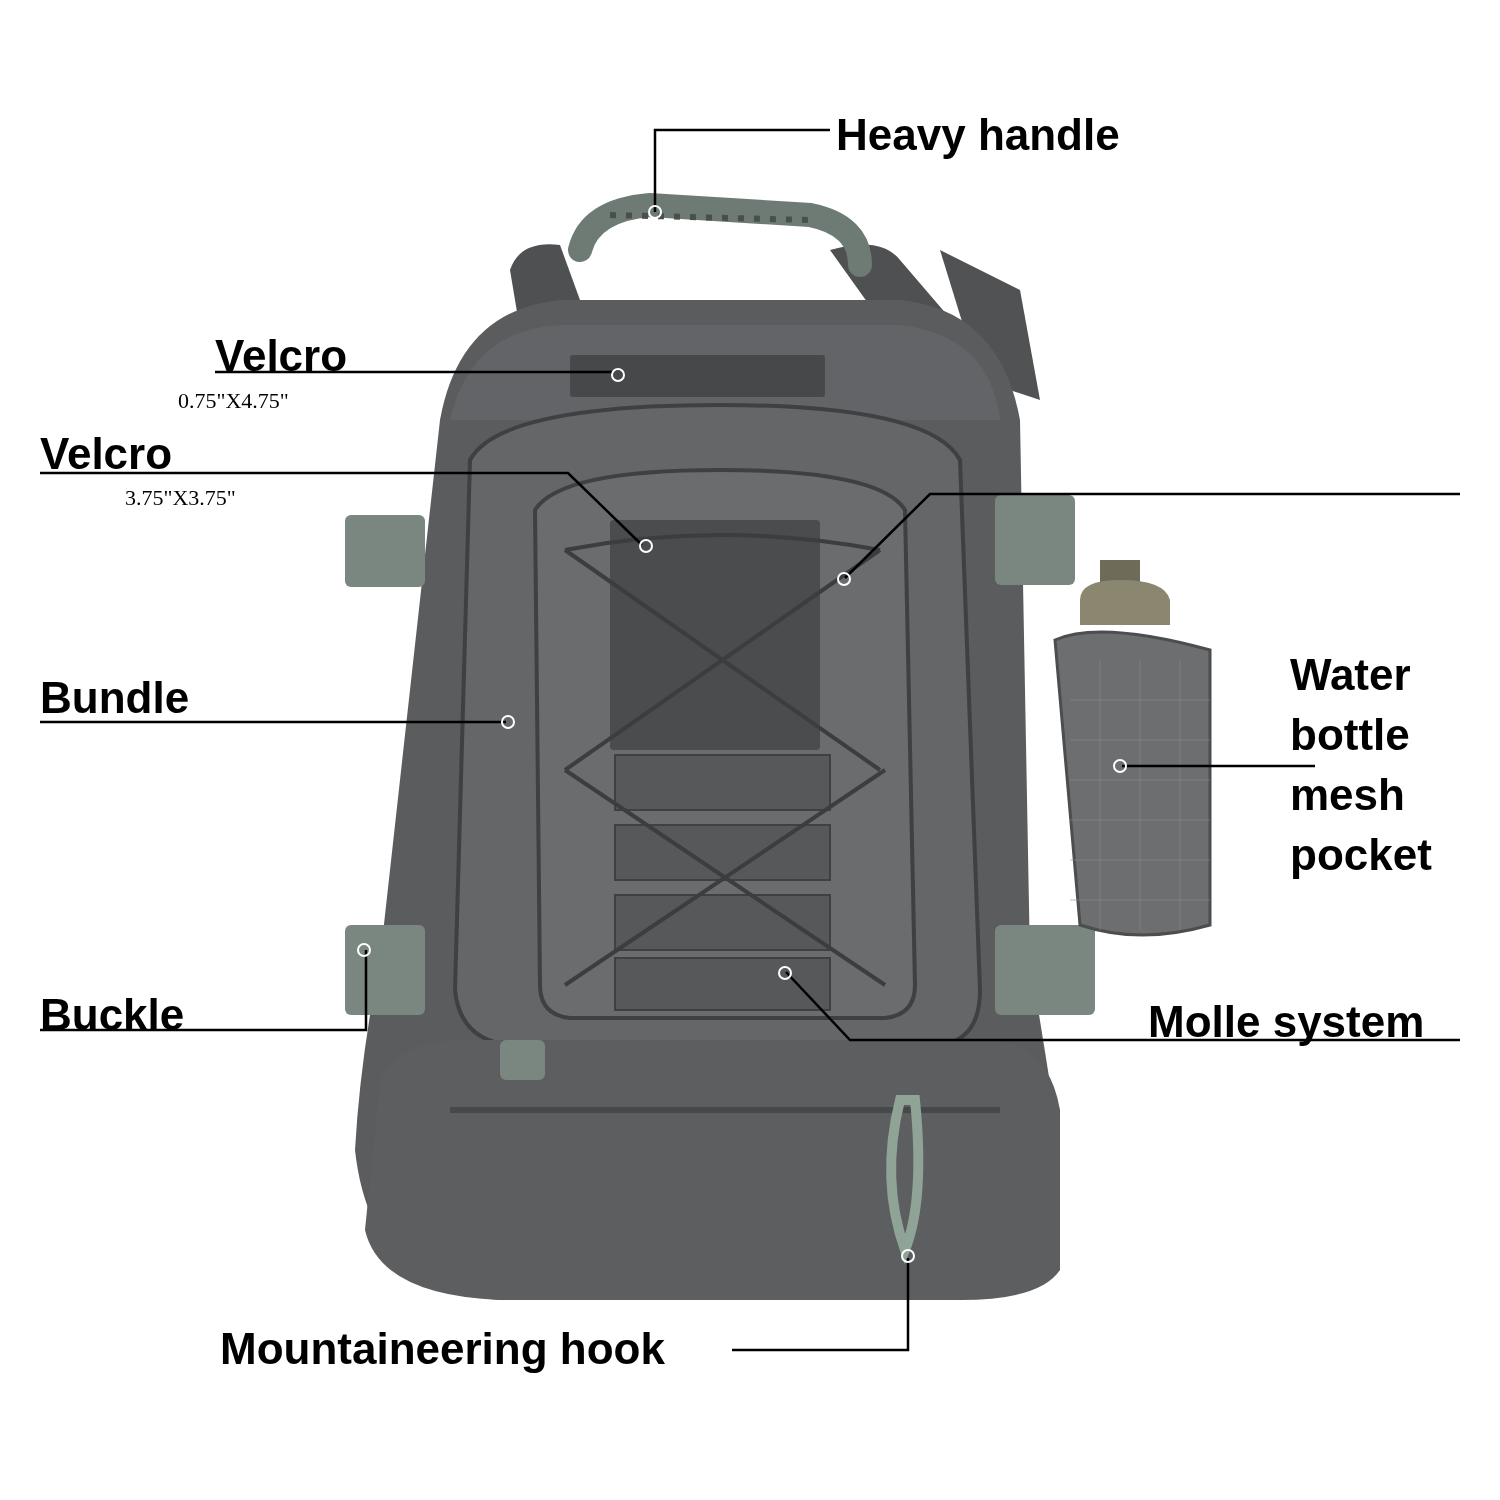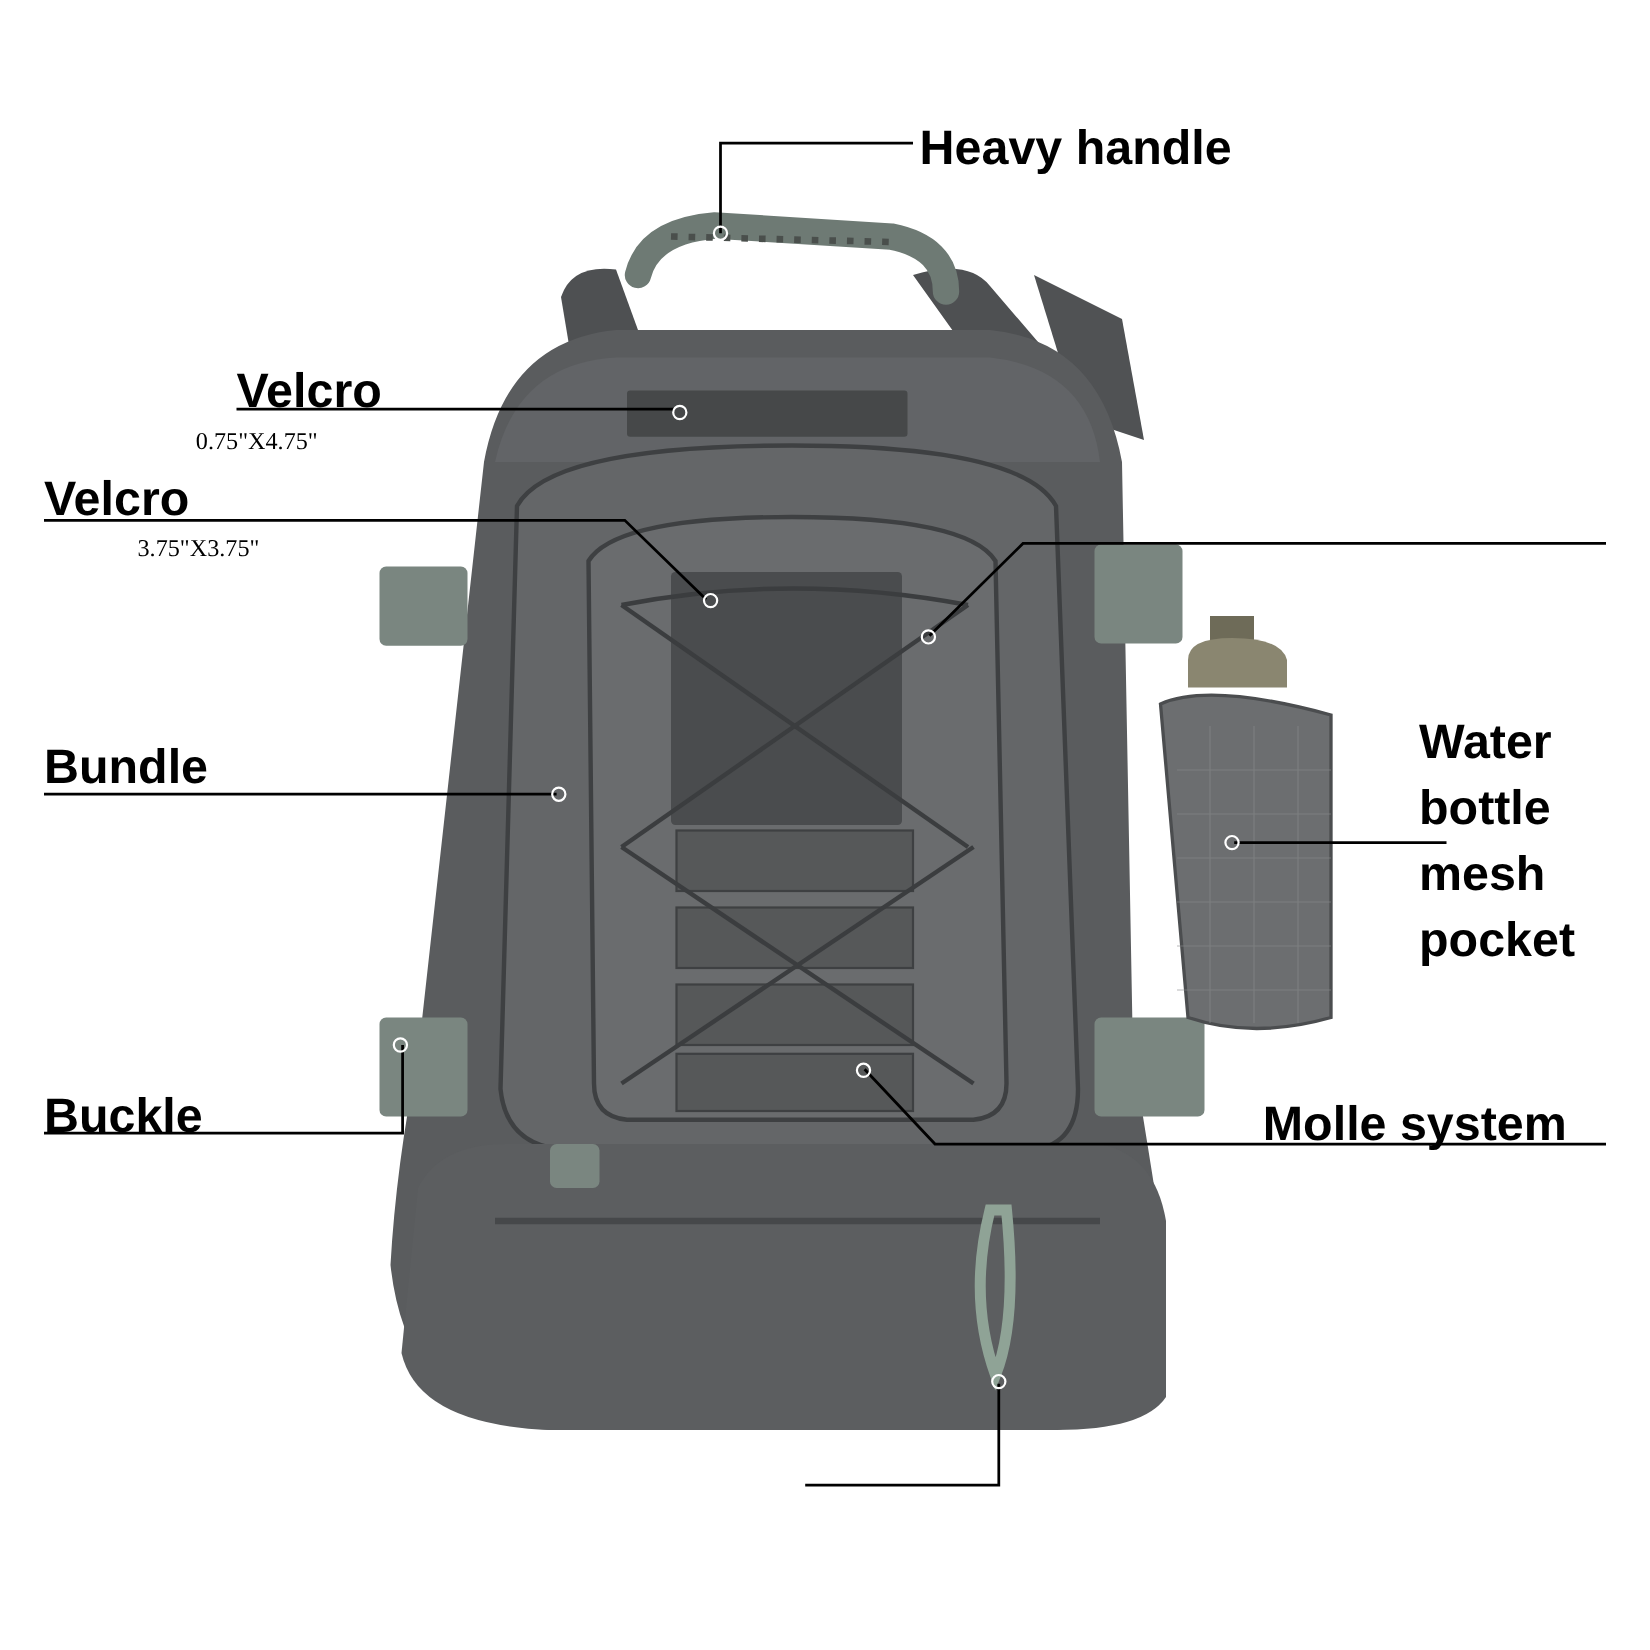--- a/index.html
+++ b/index.html
@@ -124,13 +124,14 @@
 
 
   <div class="label" style="left:40px; top:676px;">Bundle</div>
 
   <div class="label multi" style="left:1290px; top:645px; width:172px;">Water bottle mesh pocket</div>
 
   <div class="label" style="left:40px; top:993px;text-align:right;">Buckle</div>
 
   <div class="label" style="left:1148px; top:1000px;">Molle system</div>
 
+  <div class="label" style="left:220px; top:1327px;">Mountaineering hook</div>
 </div>
 
 </body></html>

